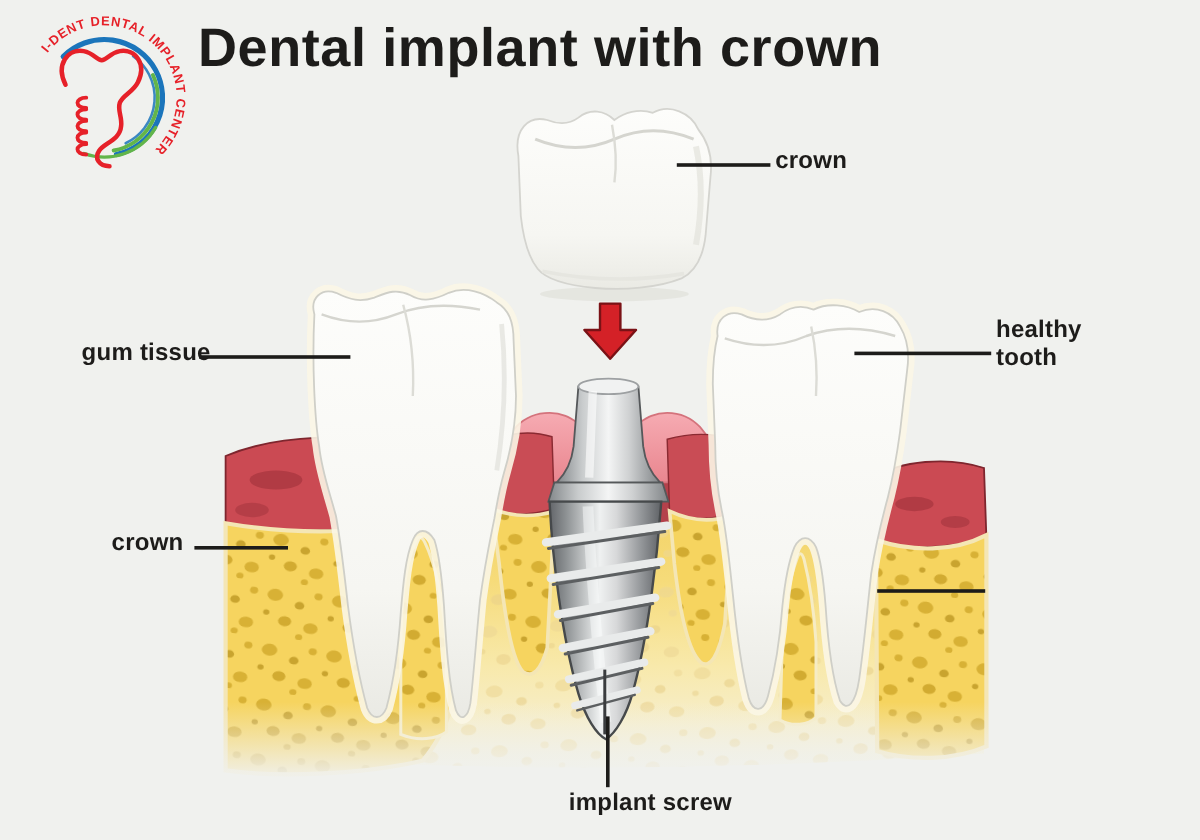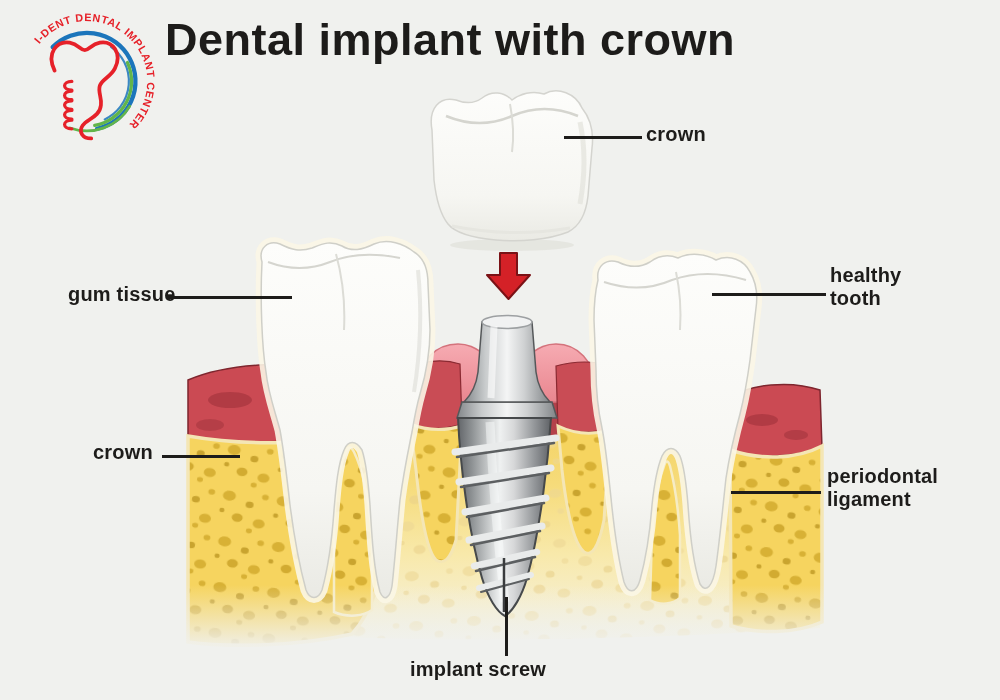--- a/index.html
+++ b/index.html
@@ -203,19 +203,18 @@
 
   <div class="label" style="left:24px;top:283px;width:140px;margin-left:44px;">gum tissue</div>
   <div class="leader" style="left:166px;top:296px;width:126px;"></div>
 
   <div class="label" style="left:830px;top:264px;width:110px;">healthy tooth</div>
   <div class="leader" style="left:712px;top:293px;width:114px;"></div>
 
   <div class="label" style="left:93px;top:441px;">crown</div>
   <div class="leader" style="left:162px;top:455px;width:78px;"></div>
 
-  <div class="label" style="left:827px;top:465px;width:165px;">periodontal ligament</div>
   <div class="leader" style="left:731px;top:491px;width:90px;"></div>
 
-  <div class="label" style="left:410px;top:658px;width:200px;text-align:left;">implant screw</div>
+  <div class="label" style="left:410px;top:658px;width:200px;text-align:right;">implant screw</div>
   <div class="leader v" style="left:505px;top:597px;height:59px;"></div>
 
 </div>
 
 </body></html>

